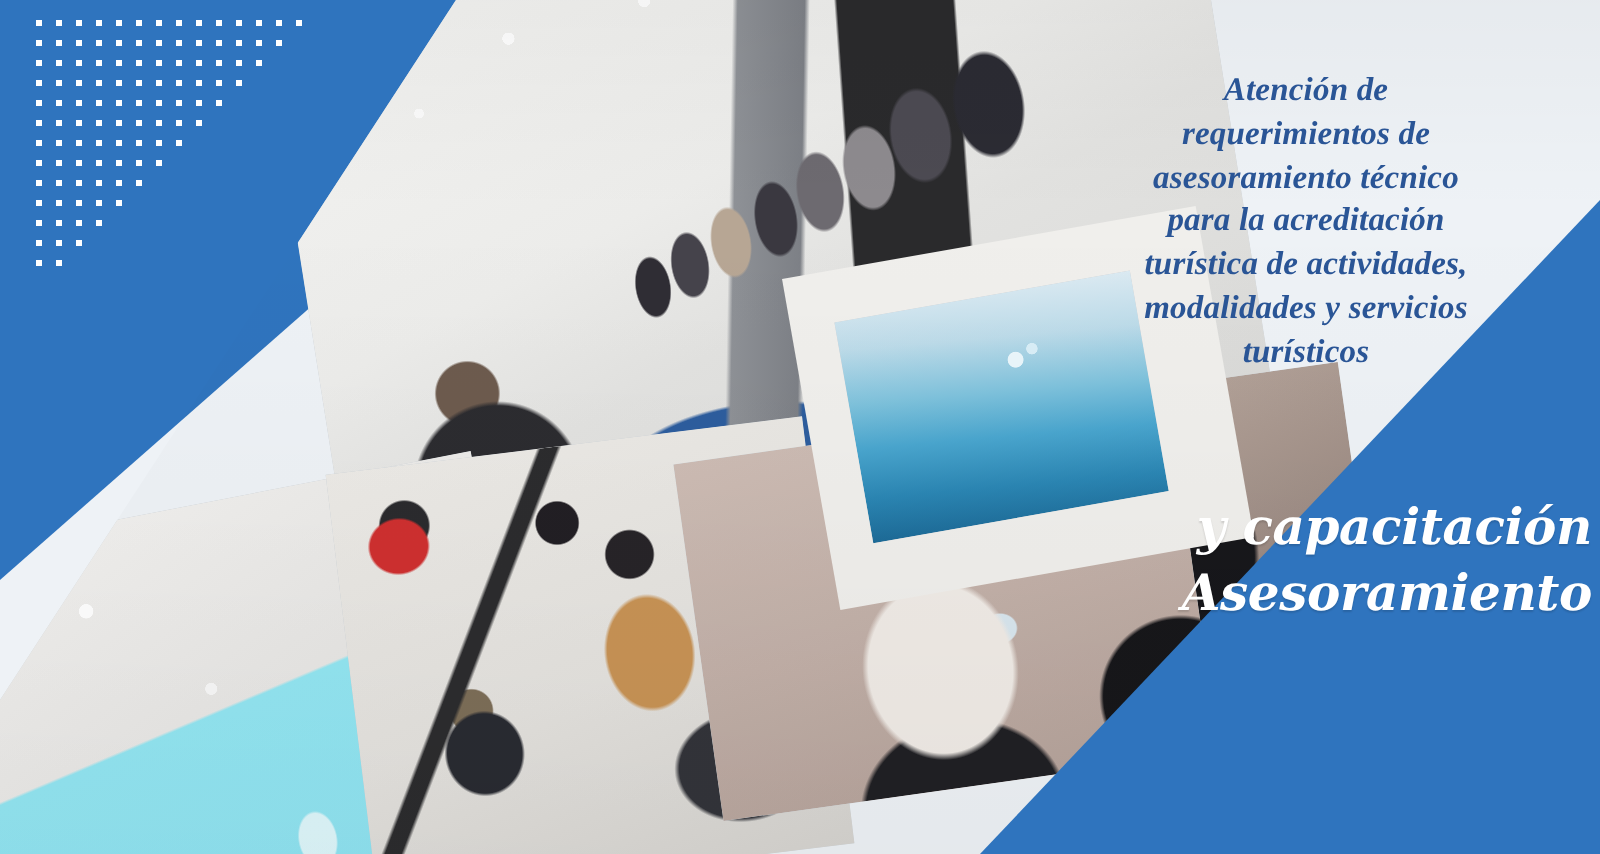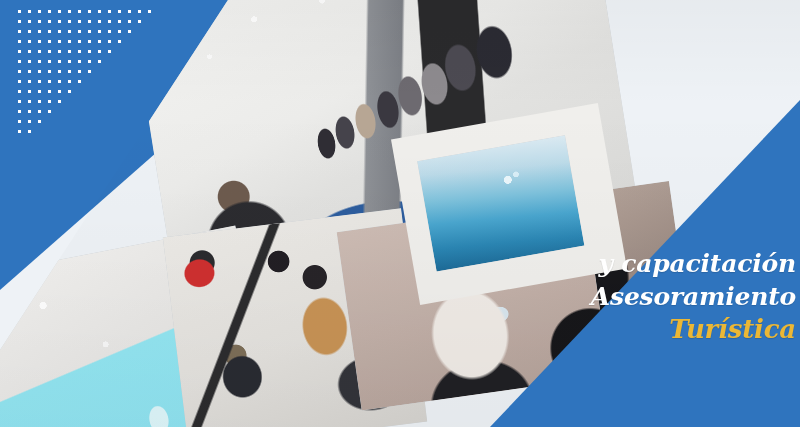--- a/index.html
+++ b/index.html
@@ -342,20 +342,26 @@
       <span class="dot" style="left: 10px; top: 100px; width: 3px; height: 3px; background: rgb(255, 255, 255);"></span>
       <span class="dot" style="left: 20px; top: 100px; width: 3px; height: 3px; background: rgb(255, 255, 255);"></span>
       <span class="dot" style="left: 30px; top: 100px; width: 3px; height: 3px; background: rgb(255, 255, 255);"></span>
       <span class="dot" style="left: 0px; top: 110px; width: 3px; height: 3px; background: rgb(255, 255, 255);"></span>
       <span class="dot" style="left: 10px; top: 110px; width: 3px; height: 3px; background: rgb(255, 255, 255);"></span>
       <span class="dot" style="left: 20px; top: 110px; width: 3px; height: 3px; background: rgb(255, 255, 255);"></span>
       <span class="dot" style="left: 0px; top: 120px; width: 3px; height: 3px; background: rgb(255, 255, 255);"></span>
       <span class="dot" style="left: 10px; top: 120px; width: 3px; height: 3px; background: rgb(255, 255, 255);"></span>
     </div>
 
+  <div class="headline">Atención de
+requerimientos de
+asesoramiento técnico
+para la acreditación
+turística de actividades,
+modalidades y servicios
+turísticos</div>
 
   <div class="script">
     <span class="l">y capacitación</span>
     <span class="l">Asesoramiento</span>
-    <span class="l gold">Turística</span>
   </div>
 
 </div>
 
 </body></html>

